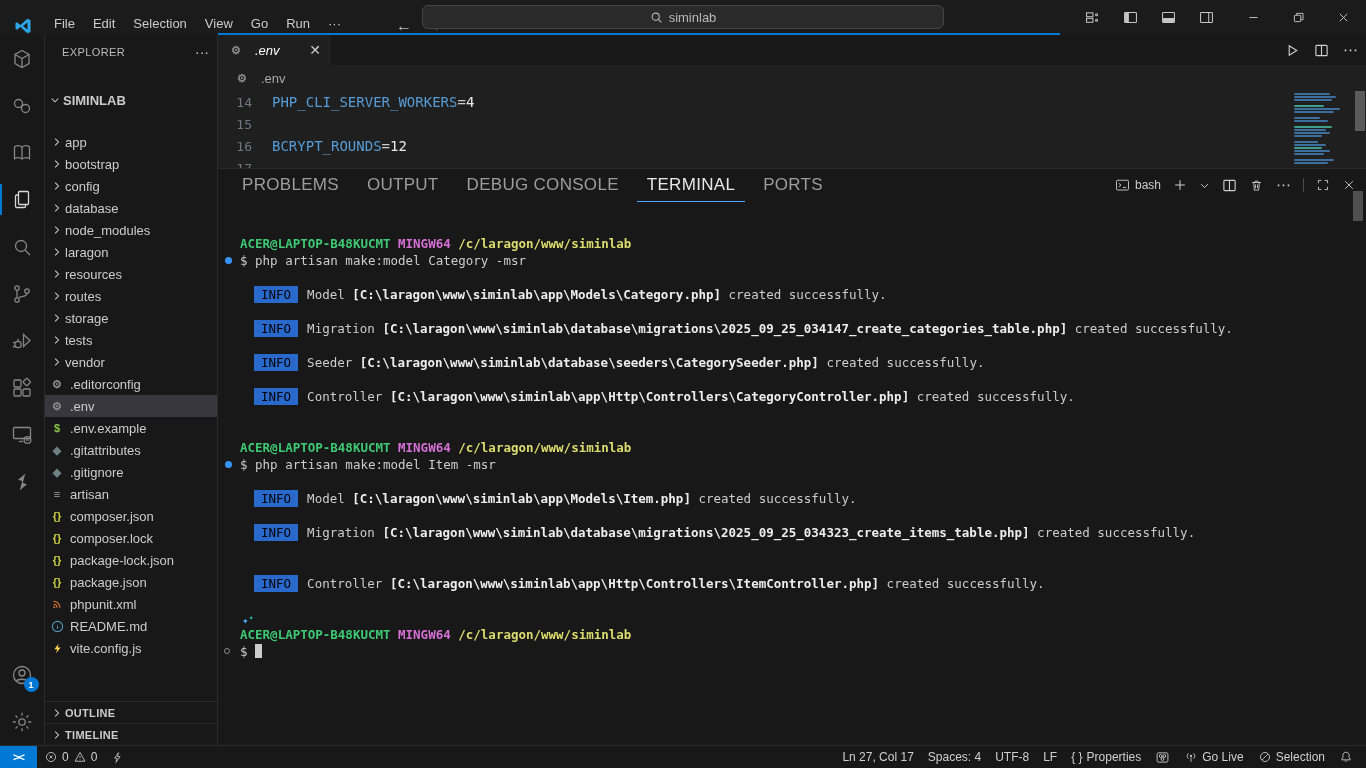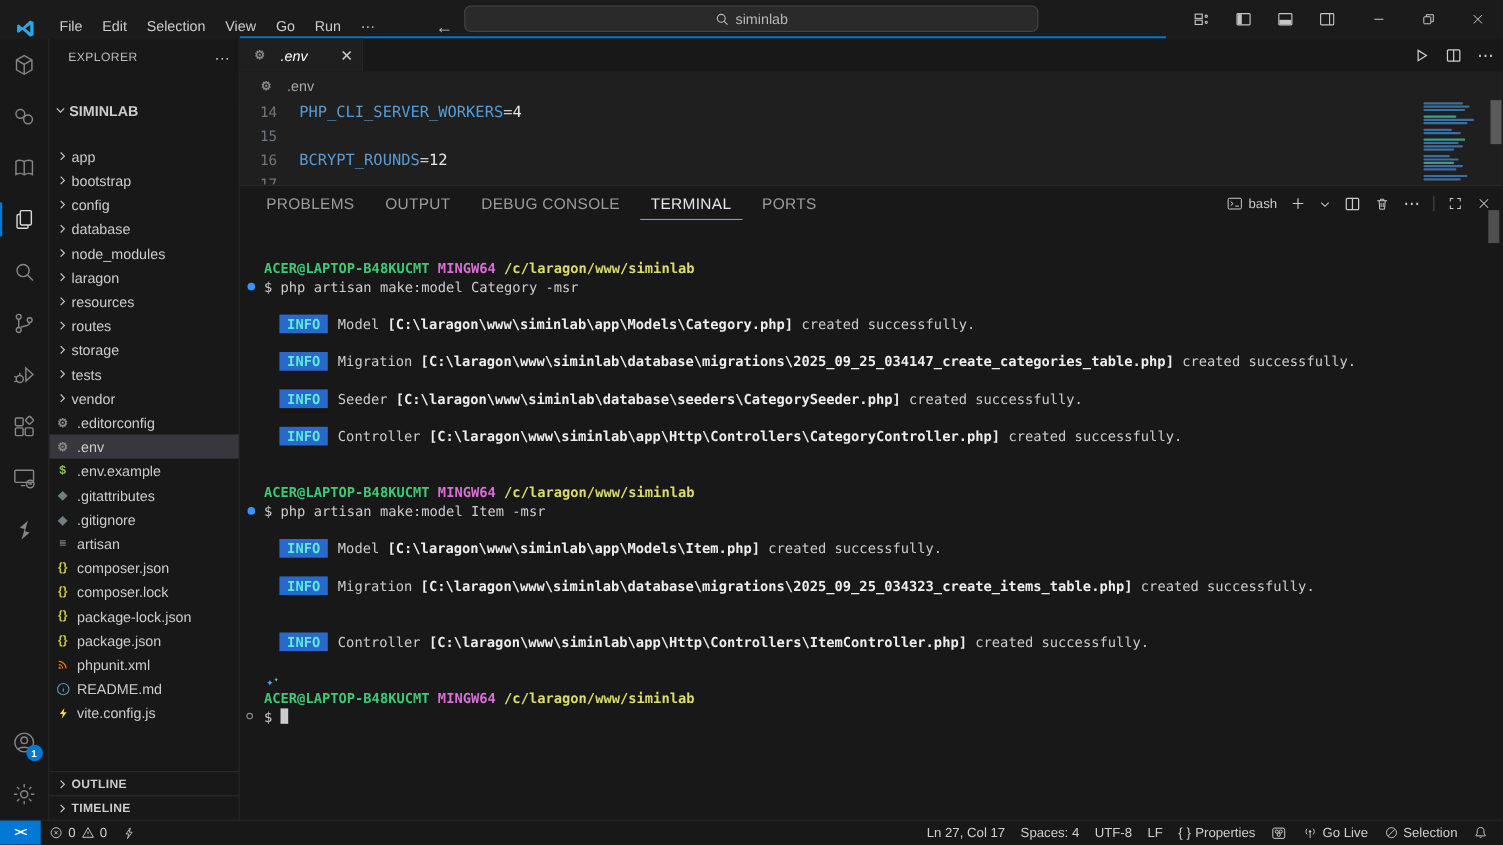--- a/index.html
+++ b/index.html
@@ -66,37 +66,37 @@
   .ckey { color:#569cd6; }
   .ceq { color:#cccccc; }
   .cval { color:#e8e8e8; }
   .minimap { position:absolute; right:16px; top:2px; width:56px; }
   .mm-bar { height:2px; margin-bottom:1px; border-radius:1px; }
   .code-scroll { position:absolute; right:1px; top:0; width:10px; height:40px; background:#79797966; background:#8a8a8a; opacity:.55; }
 
   
   .panel { height:577px; background:#181818; border-top:1px solid #2b2b2b; display:flex; flex-direction:column; position:relative; }
   .panel-tabs { height:32px; display:flex; align-items:center; padding-left:14px; gap:0; position:relative; }
-  .ptab { font-size:14px; letter-spacing:.3px; color:#9d9d9d; padding:6px 10px; margin-right:8px; border-bottom:1px solid transparent; }
+  .ptab { font-size:17px; letter-spacing:.3px; color:#9d9d9d; padding:6px 10px; margin-right:8px; border-bottom:1px solid transparent; }
   .ptab.active { color:#e7e7e7; border-bottom:1px solid #4daafc; }
   .panel-actions { position:absolute; right:10px; top:0; height:32px; display:flex; align-items:center; gap:12px; color:#cccccc; }
   .shell-chip { display:flex; align-items:center; gap:5px; font-size:12px; color:#cccccc; }
   .pa-sep { width:1px; height:14px; background:#4a4a4a; }
 
   
   .terminal { flex:1; position:relative; padding:34px 0 0 22px; font-family:"DejaVu Sans Mono", monospace;
     font-size:12.5px; line-height:17px; color:#cccccc; overflow:hidden; }
   .t-line { position:relative; height:17px; white-space:pre; }
   .t-info { padding-left:14px; }
   .t-dot { position:absolute; left:-15px; top:5px; width:7px; height:7px; border-radius:50%; background:#3794ff; }
   .t-circ { position:absolute; left:-16px; top:5px; width:6px; height:6px; border-radius:50%; border:1px solid #8a8a8a; }
   .t-user { font-weight:bold; }
   .t-env { font-weight:bold; }
   .t-path { font-weight:bold; }
-  .t-badge { display:inline-block; color:#5eead4; padding:0 7px; margin-right:9px;font-weight:bold; }
+  .t-badge { display:inline-block; color:#000000; padding:0 7px; margin-right:9px; }
   .t-bright { color:#ededed; font-weight:bold; }
   .t-cursor { display:inline-block; width:7px; height:14px; background:#cccccc; vertical-align:-2px; }
   .t-sparkle { position:absolute; left:2px; font-size:11px; }
   .term-scroll { position:absolute; right:3px; top:22px; width:10px; height:30px; background:#4f4f4f; }
 
   
   .statusbar { height:23px; background:#181818; border-top:1px solid #2b2b2b; display:flex; align-items:center; font-size:12px; color:#cfcfcf; }
   .sb-remote { height:100%; width:37px; color:#ffffff; display:flex; align-items:center; justify-content:center;
     font-weight:bold; font-size:11px; letter-spacing:-1px; }
   .sb-item { display:flex; align-items:center; gap:4px; padding:0 7px; height:100%; }

